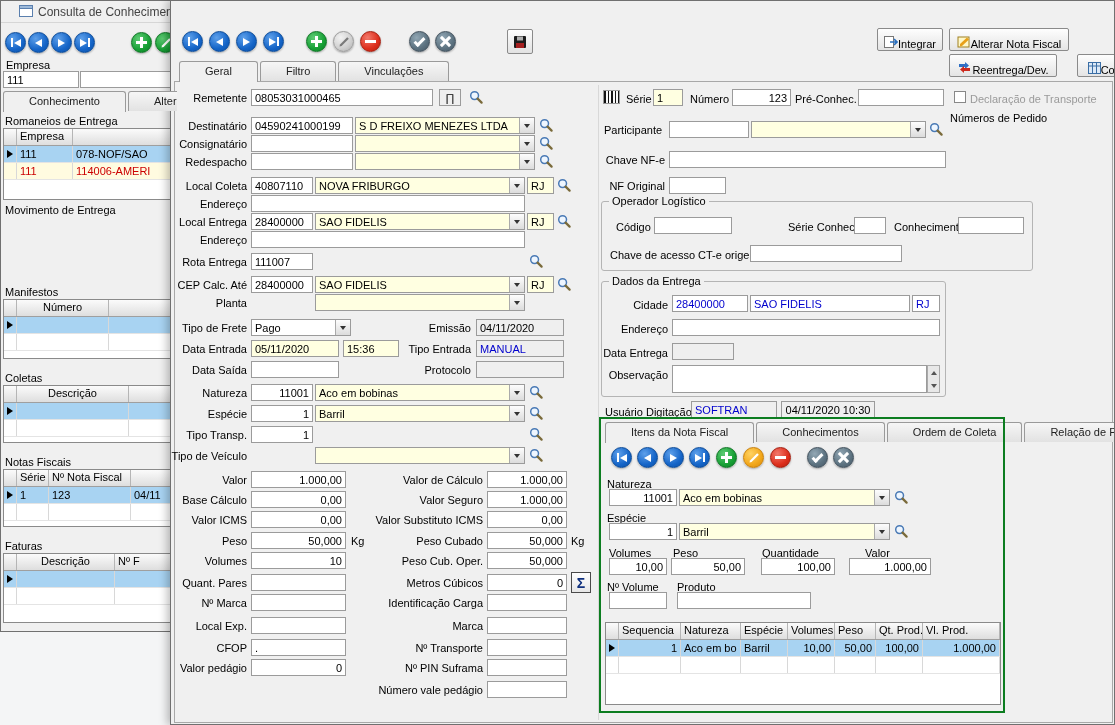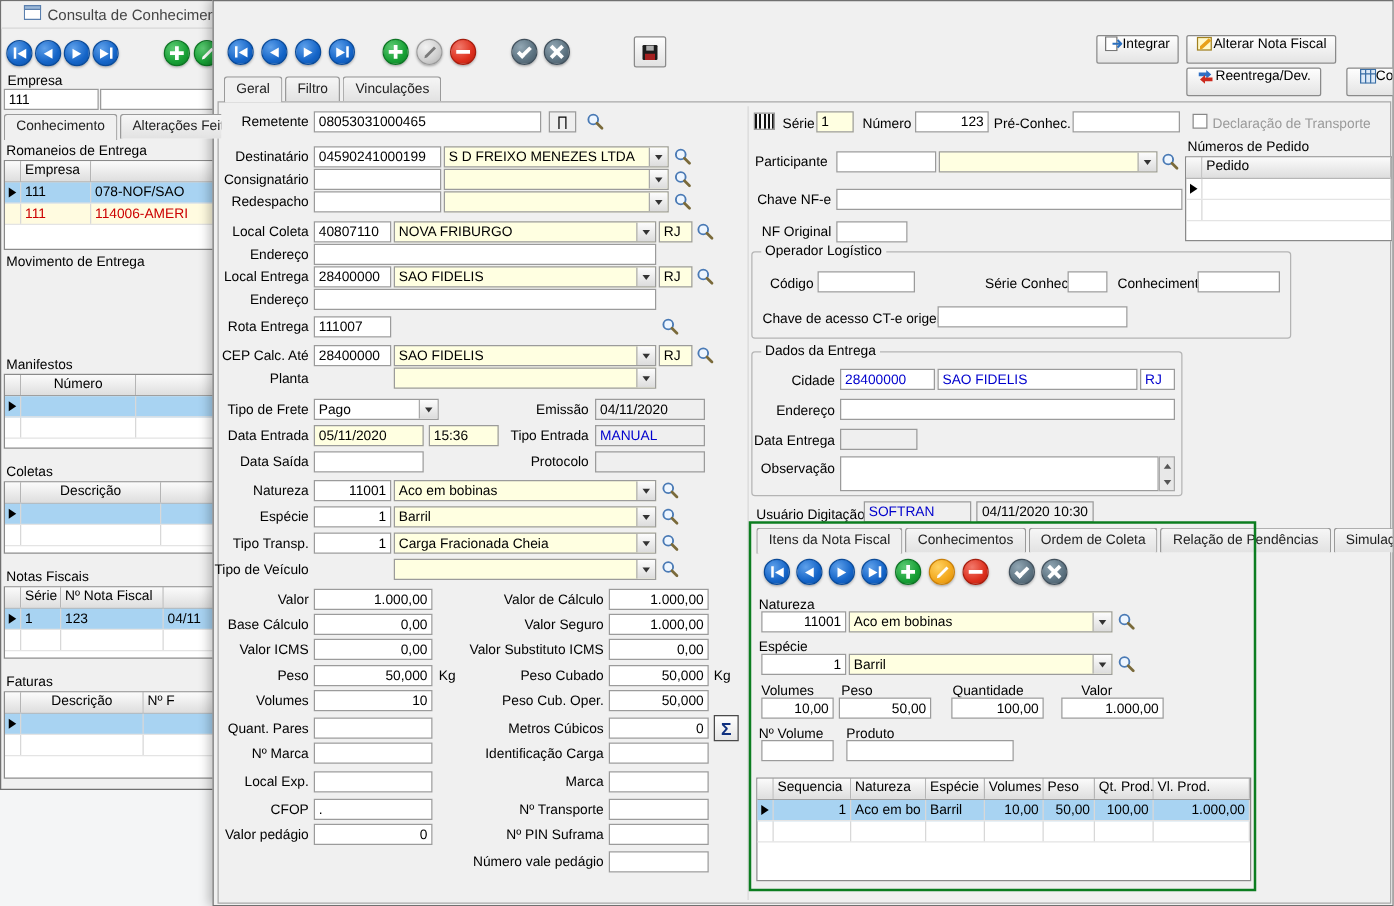--- a/index.html
+++ b/index.html
@@ -42,26 +42,26 @@
 .ghead{display:flex;height:17px;border-bottom:1px solid #9f9f9f}
 .gh{background:linear-gradient(#fbfbfb,#dedede);border-right:1px solid #b5b5b5;padding:1px 3px;overflow:hidden;white-space:nowrap}
 .grow{display:flex;height:17px;border-bottom:1px solid #e4e4e4}
 .gd{border-right:1px solid #d8d8d8;padding:1px 3px;overflow:hidden;white-space:nowrap;display:flex;align-items:center}
 .gd.r{justify-content:flex-end}
 .grow.sel{background:#a8d3f2}
 .grow.warn{background:#fffbe0;color:#cc0000}
 .mk{width:13px;padding:0;display:flex;align-items:center;justify-content:center}
 .mtri{width:0;height:0;border-top:4px solid transparent;border-bottom:4px solid transparent;border-left:6px solid #000}
 .tabstrip{position:absolute;display:flex;z-index:2}
-.tab{height:20px;line-height:18px;padding:0 9px;background:linear-gradient(#f6f6f6,#e2e2e2);border:1px solid #9a9a9a;border-bottom:none;border-radius:3px 3px 0 0;margin-right:2px;white-space:nowrap;overflow:hidden;color:#222}
+.tab{height:20px;line-height:18px;padding:0 25px;background:linear-gradient(#f6f6f6,#e2e2e2);border:1px solid #9a9a9a;border-bottom:none;border-radius:3px 3px 0 0;margin-right:2px;white-space:nowrap;overflow:hidden;color:#222}
 .tab.active{background:#f0f0f0;height:21px}
 .panel{position:absolute;border:1px solid #a8a8a8;background:#f0f0f0}
 .group{position:absolute;border:1px solid #b4b4b4;border-radius:3px}
 .gtitle{position:absolute;top:-7px;left:7px;background:#f0f0f0;padding:0 3px;height:13px;line-height:13px}
-.btn{position:absolute;display:flex;align-items:flex-start;justify-content:center;gap:0;background:linear-gradient(#fefefe,#e4e4e4);border:1px solid #8a8a8a;border-radius:2px;height:23px;padding:0 6px;white-space:nowrap}
+.btn{position:absolute;display:flex;align-items:flex-end;justify-content:center;gap:0;background:linear-gradient(#fefefe,#e4e4e4);border:1px solid #8a8a8a;border-radius:2px;height:23px;padding:0 6px;white-space:nowrap}
 .tbtn{position:absolute;width:26px;height:25px;background:linear-gradient(#fdfdfd,#e2e2e2);border:1px solid #8a8a8a;border-radius:2px;display:flex;align-items:center;justify-content:center}
 .cb{position:absolute;width:12px;height:12px;background:#fff;border:1px solid #888}
 .barcode{position:absolute;width:17px;height:14px;background:repeating-linear-gradient(90deg,#111 0 1.5px,#f7f7f7 1.5px 3.5px);border:1px solid #999}
 .sigma-btn{position:absolute;width:20px;height:21px;background:linear-gradient(#fff,#e6e6e6);border:1px solid #4a4a4a;display:flex;align-items:center;justify-content:center;font-weight:bold;font-size:14px;color:#10317f}
 .green-hl{position:absolute;border:2px solid #0c7d20;pointer-events:none;z-index:6}
 .vline{position:absolute;width:1px;background:#d8d8d8}
 .spin{position:absolute;width:13px;background:#e8e8e8;border:1px solid #aaa;display:flex;flex-direction:column;align-items:center;justify-content:space-around}
 .sarr-u{width:0;height:0;border-left:3px solid transparent;border-right:3px solid transparent;border-bottom:4px solid #555}
 .sarr-d{width:0;height:0;border-left:3px solid transparent;border-right:3px solid transparent;border-top:4px solid #555}
 </style>
@@ -446,26 +446,20 @@
         <i class="ctri"></i>
       </span>
     </div>
   <span class="mag" style="left:358px;top:405px"><svg width="14" height="14" viewBox="0 0 14 14">
         <circle cx="5.6" cy="5.6" r="3.9" fill="#eef6ff" stroke="#4a7ab5" stroke-width="1.5"></circle>
         <line x1="8.6" y1="8.6" x2="12.6" y2="12.6" stroke="#7a6a3a" stroke-width="2.2" stroke-linecap="round"></line>
       </svg></span>
 
   <span class="lblr" style="left:0;top:427px;width:76px">Tipo Transp.</span>
   <div class="fld num" style="left:80px;top:425px;width:62px">1</div>
-  <div class="fld yellow combo" style="left:144px;top:425px;width:210px">
-      <span>Carga Fracionada Cheia</span>
-      <span class="carrow">
-        <i class="ctri"></i>
-      </span>
-    </div>
   <span class="mag" style="left:358px;top:426px"><svg width="14" height="14" viewBox="0 0 14 14">
         <circle cx="5.6" cy="5.6" r="3.9" fill="#eef6ff" stroke="#4a7ab5" stroke-width="1.5"></circle>
         <line x1="8.6" y1="8.6" x2="12.6" y2="12.6" stroke="#7a6a3a" stroke-width="2.2" stroke-linecap="round"></line>
       </svg></span>
 
   <span class="lblr" style="left:0;top:448px;width:76px">Tipo de Veículo</span>
   <div class="fld yellow combo" style="left:144px;top:446px;width:210px">
       <span class="carrow">
         <i class="ctri"></i>
       </span>
@@ -549,36 +543,20 @@
       <span class="carrow">
         <i class="ctri"></i>
       </span>
     </div>
   <span class="mag" style="left:758px;top:121px"><svg width="14" height="14" viewBox="0 0 14 14">
         <circle cx="5.6" cy="5.6" r="3.9" fill="#eef6ff" stroke="#4a7ab5" stroke-width="1.5"></circle>
         <line x1="8.6" y1="8.6" x2="12.6" y2="12.6" stroke="#7a6a3a" stroke-width="2.2" stroke-linecap="round"></line>
       </svg></span>
 
   <span class="lbl" style="left:779px;top:110px">Números de Pedido</span>
-  <div class="grid" style="left:777px;top:124px;width:166px;height:68px">
-    <div class="ghead">
-      <div class="gh mk"></div>
-      <div class="gh" style="flex:1">Pedido</div>
-    </div>
-    <div class="grow">
-      <div class="gd mk">
-          <i class="mtri"></i>
-        </div>
-      <div class="gd" style="flex:1"></div>
-    </div>
-    <div class="grow">
-      <div class="gd mk"></div>
-      <div class="gd" style="flex:1"></div>
-    </div>
-  </div>
 
   <span class="lblr" style="left:394px;top:152px;width:100px">Chave NF-e</span>
   <div class="fld" style="left:498px;top:150px;width:277px"></div>
 
   <span class="lblr" style="left:394px;top:178px;width:100px">NF Original</span>
   <div class="fld" style="left:498px;top:176px;width:57px"></div>
 
   <div class="group" style="left:430px;top:200px;width:432px;height:70px">
     <span class="gtitle">Operador Logístico</span>
     <span class="lbl" style="left:14px;top:18px">Código</span>

